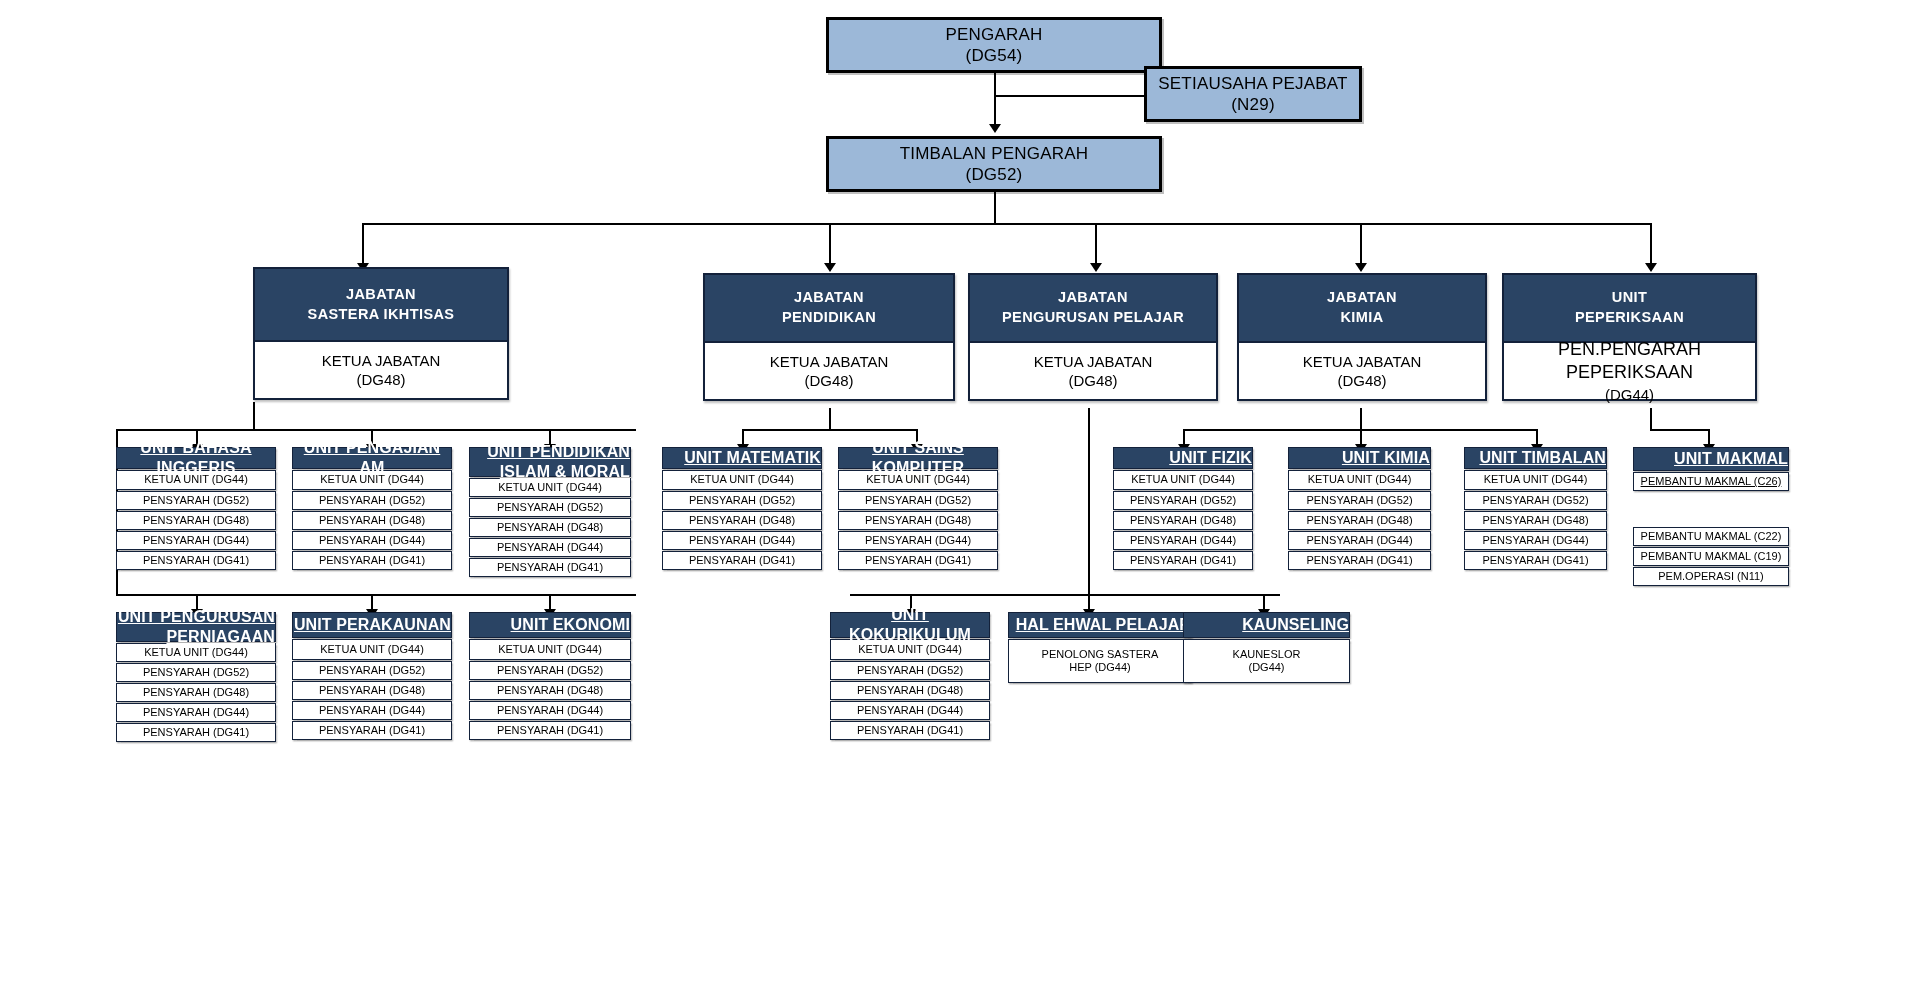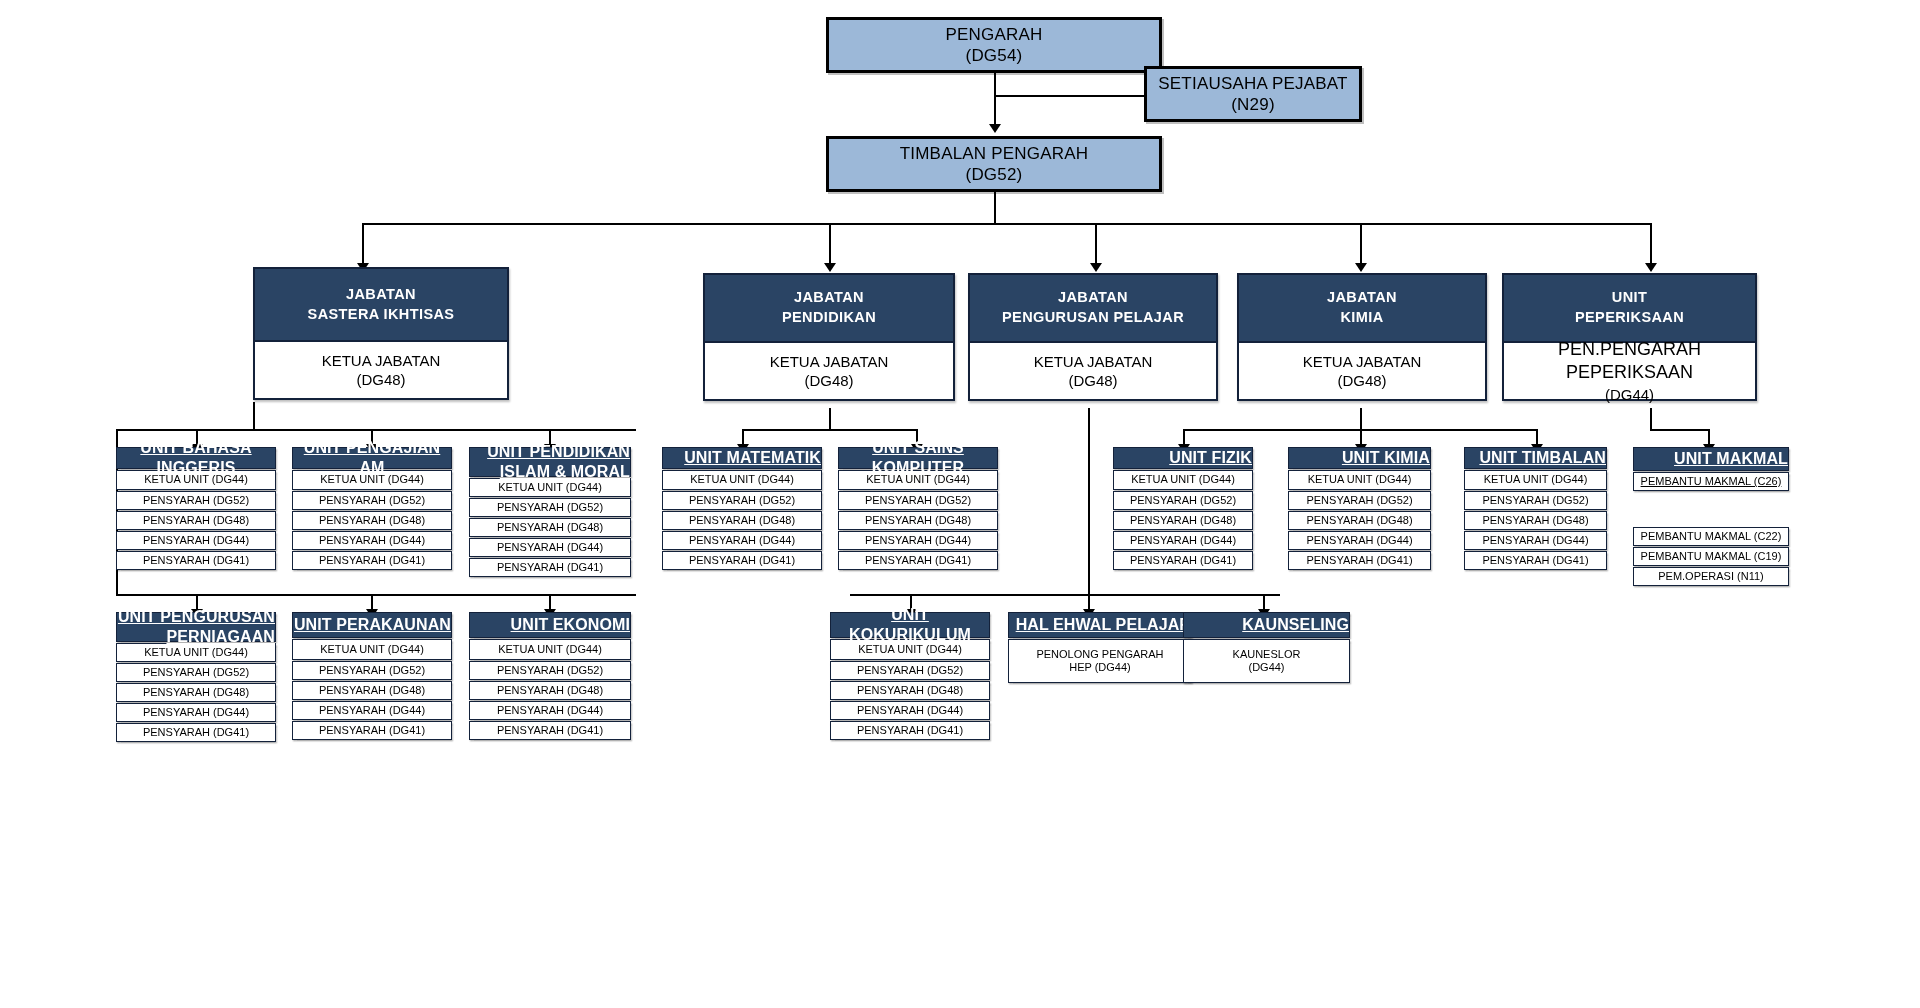--- a/index.html
+++ b/index.html
@@ -429,21 +429,21 @@
     <div class="unit-row" style="height:19px;">PENSYARAH (DG48)</div>
     <div class="unit-row" style="height:19px;">PENSYARAH (DG44)</div>
     <div class="unit-row" style="height:19px;">PENSYARAH (DG41)</div>
   </div>
 
   <div class="unit" style="left:1008px; top:612px; width:184px;">
     <div class="unit-head" style="height:26px;">
       <div>HAL EHWAL PELAJAR</div>
     </div>
     <div class="unit-row tall" style="height:44px;">
-      <div>PENOLONG PENGARAH</div>
+      <div>PENOLONG SASTERA</div>
       <div>HEP (DG44)</div>
     </div>
   </div>
 
   <div class="unit" style="left:1183px; top:612px; width:167px;">
     <div class="unit-head" style="height:26px;">
       <div>KAUNSELING</div>
     </div>
     <div class="unit-row tall" style="height:44px;">
       <div>KAUNESLOR</div>

